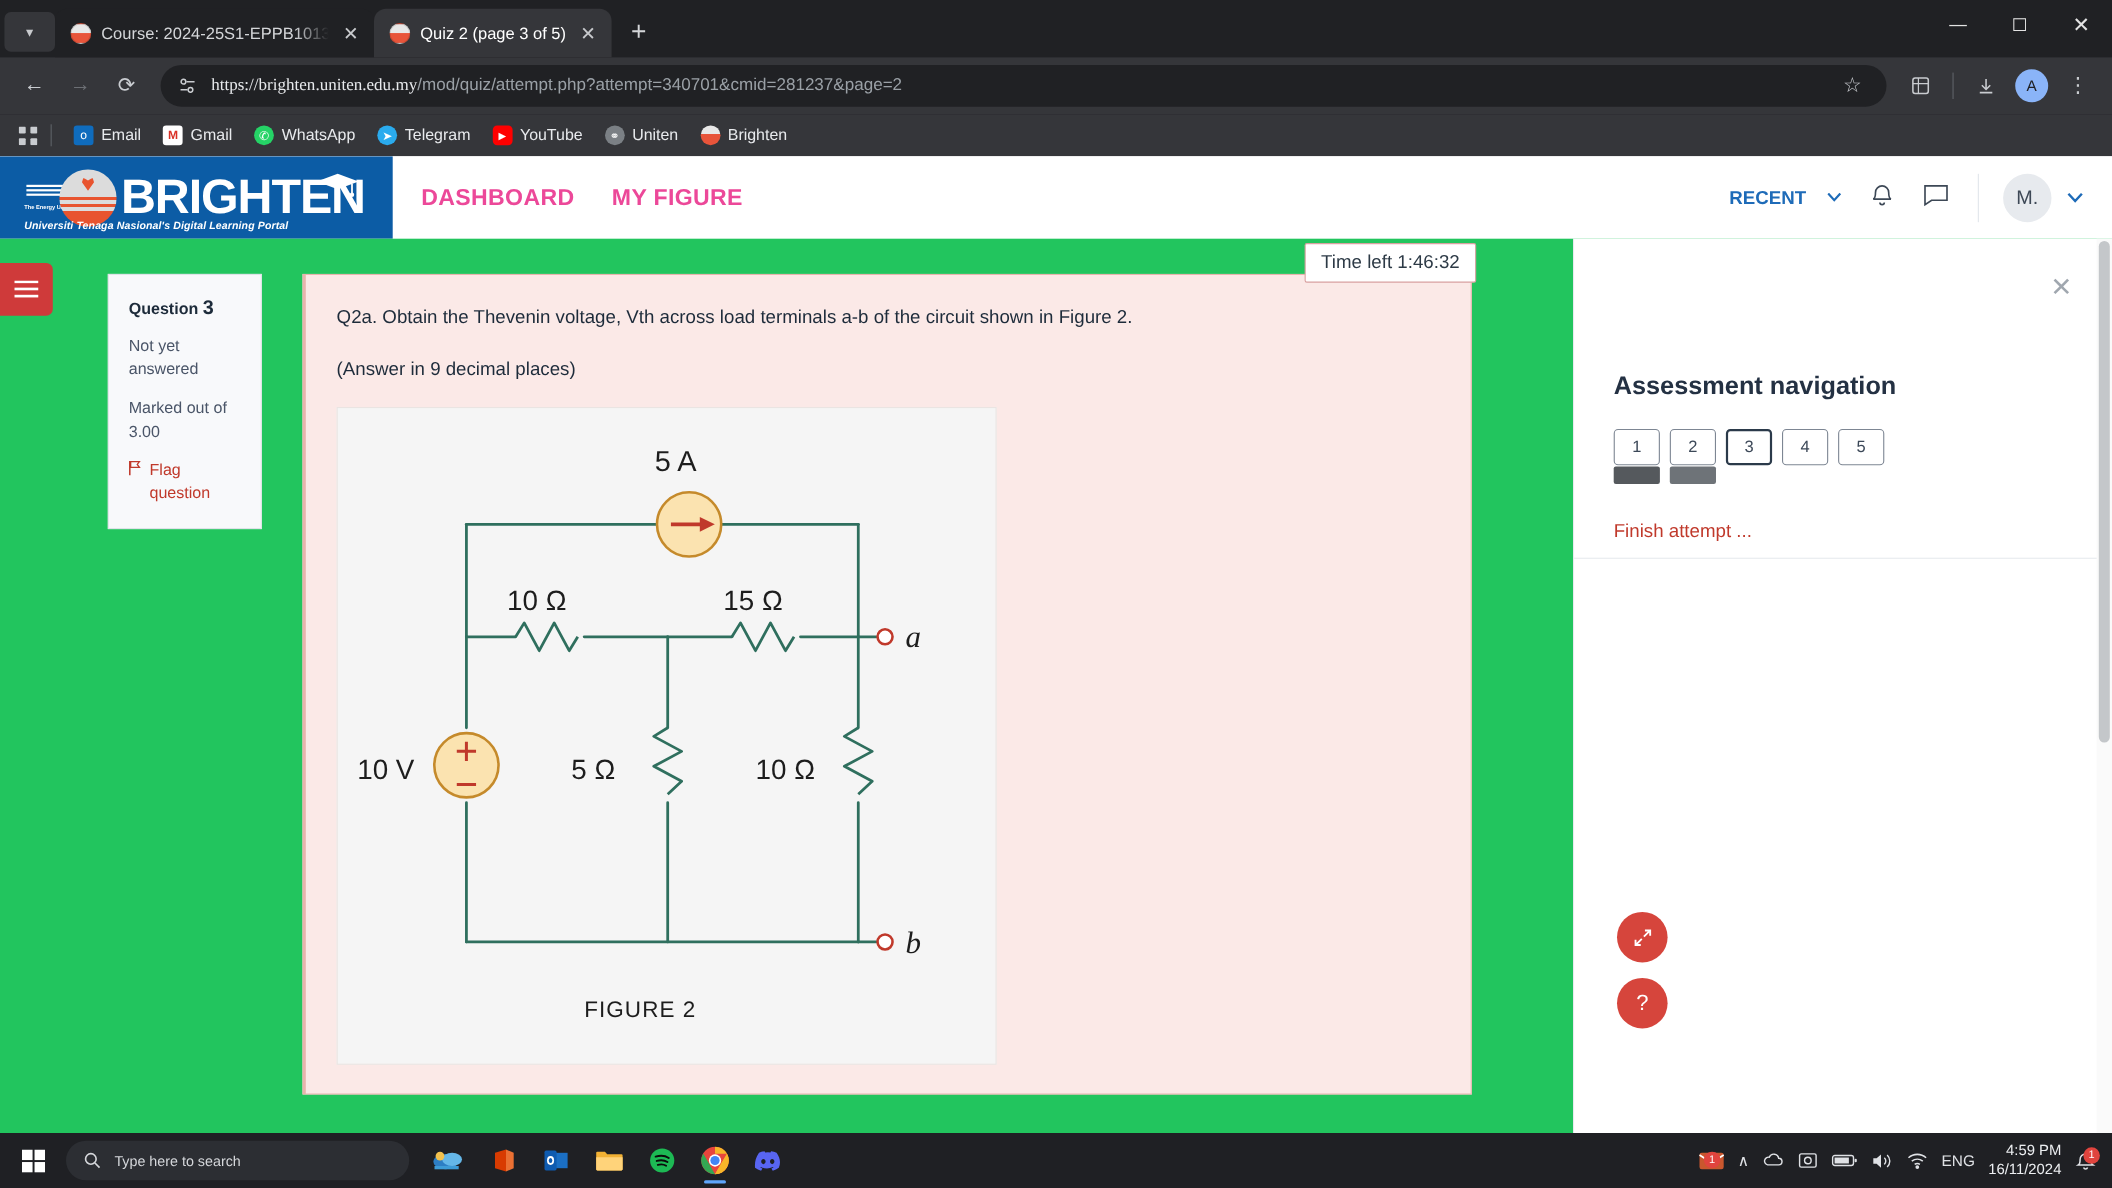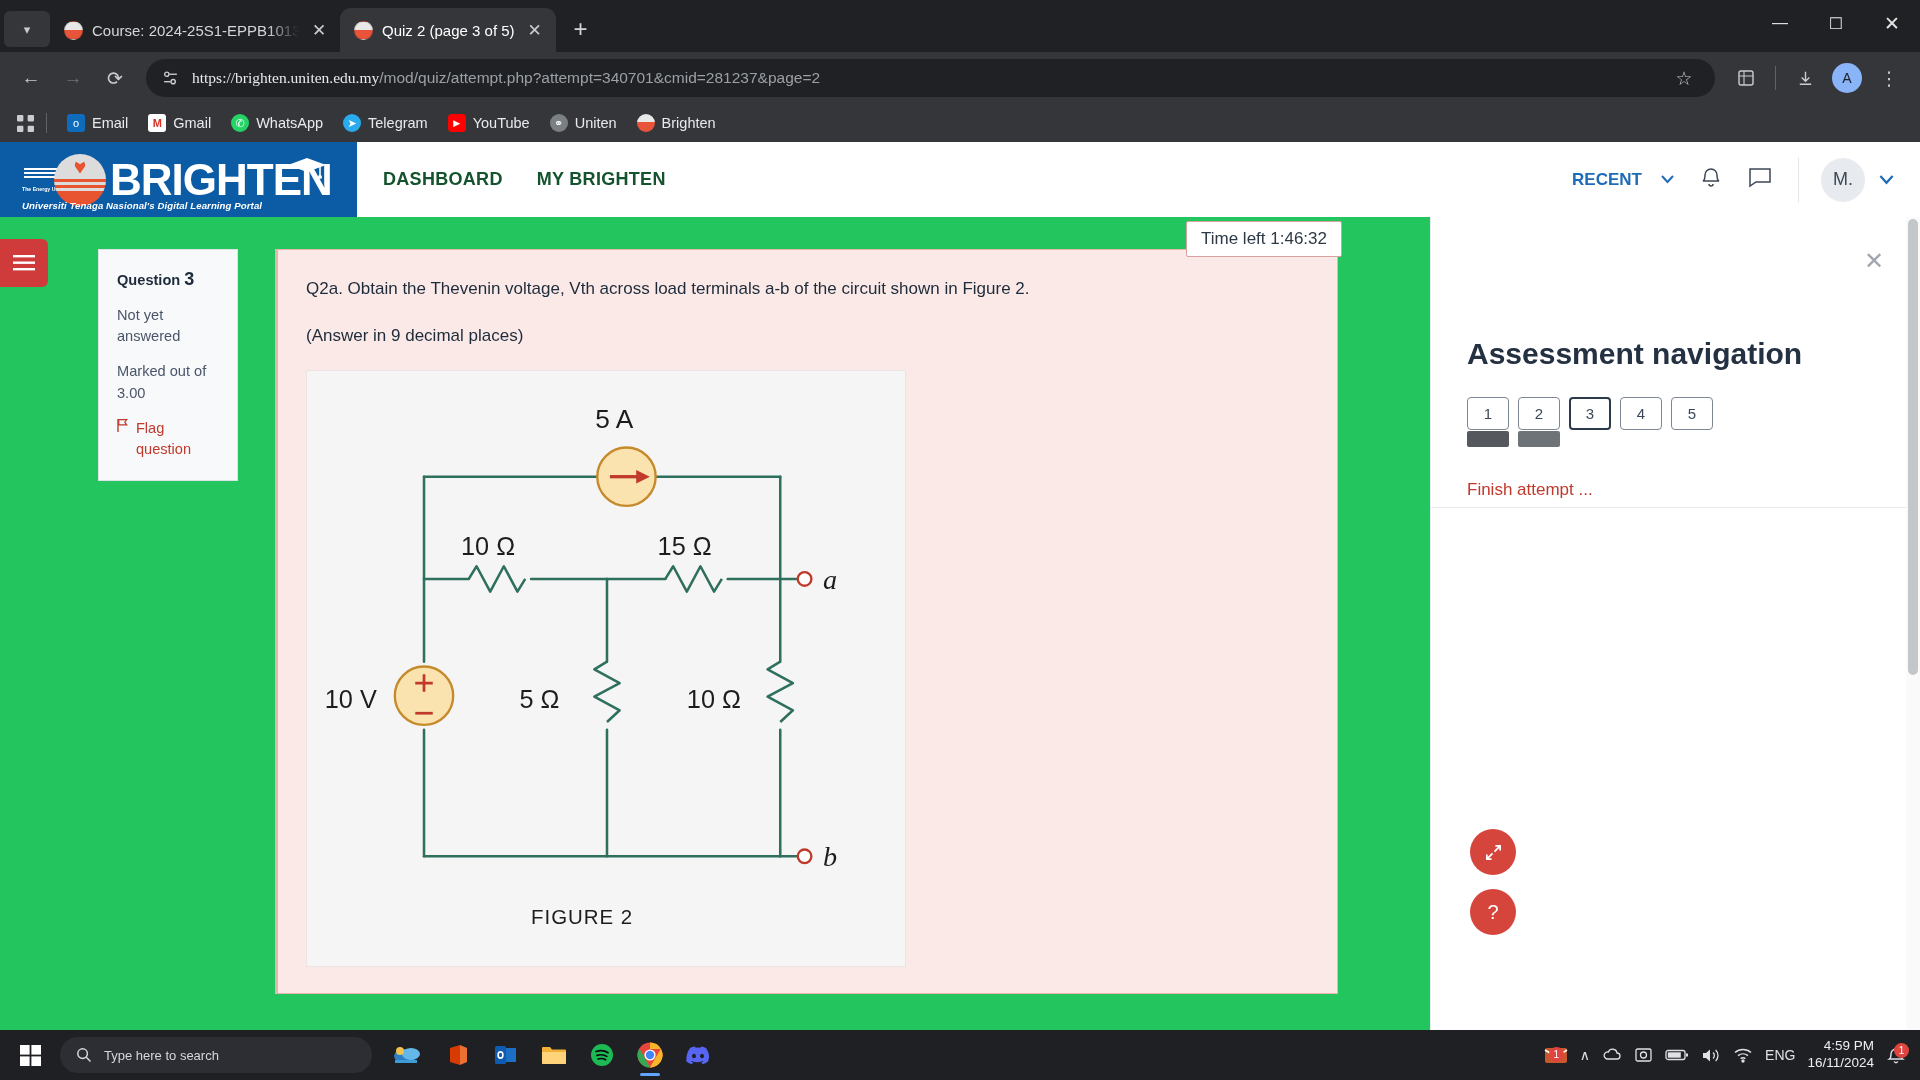--- a/index.html
+++ b/index.html
@@ -84,21 +84,21 @@
     width: 11px; height: 12px; background:#e8542f; clip-path: polygon(50% 100%, 0 35%, 12% 0, 50% 22%, 88% 0, 100% 35%); }
   .bn-wordmark { color: #fff; font-weight: 700; font-size: 44px; letter-spacing: -1px; margin-left: 4px;
     font-family: "Liberation Sans", sans-serif; }
   .bn-cap { position: absolute; left: 287px; top: 14px; width: 40px; height: 26px; }
   .bn-tagline { position: absolute; left: 22px; bottom: 6px; color: #fff; font-size: 9.6px;
     font-style: italic; font-weight: 700; letter-spacing: 0.1px; white-space: nowrap; }
   .bn-jata { position: absolute; left: 22px; top: 22px; width: 52px; height: 22px; }
   .bn-jata-txt { position: absolute; left: 22px; top: 44px; color:#fff; font-size:5.2px; font-weight:700; white-space:nowrap; }
 
   .bn-nav { display: flex; align-items: center; gap: 34px; padding-left: 26px; }
-  .bn-nav a { color: #14532d; font-size: 18px; font-weight: 600; letter-spacing: 0.3px; text-decoration: none; }
+  .bn-nav a { color: #ec4899; font-size: 21px; font-weight: 600; letter-spacing: 0.3px; text-decoration: none; }
   .bn-right { margin-left: auto; display: flex; align-items: center; gap: 26px; padding-right: 26px; }
   .bn-recent { color: #1e6bb8; font-size: 17px; font-weight: 600; display: flex; align-items: center; gap: 19px; }
   .bn-ico { color: #3d4856; font-size: 22px; }
   .bn-user { display: flex; align-items: center; gap: 14px; padding-left: 22px; border-left: 1px solid #e2e6eb; }
   .bn-avatar { width: 44px; height: 44px; border-radius: 50%; background: #e7eaee; color: #3d4856;
     display: flex; align-items: center; justify-content: center; font-size: 18px; }
 
   
   .bn-body { position: relative; height: 813px; background: #22c55e; display: flex; }
 
@@ -131,21 +131,21 @@
   }
   .qtext { font-size: 17px; color: #1d2b3a; line-height: 1.5; }
   .qtext .p2 { margin-top: 21px; }
 
   .figwrap { margin-top: 22px; width: 600px; background: #f5f5f5; border: 1px solid #eae4e2; padding: 8px; }
 
   
   .rdrawer { position: absolute; right: 0; top: 0; width: 490px; height: 813px;
     background: #fff; border-left: 1px solid #e7eaee; padding: 32px 36px; }
   .rd-close { position: absolute; right: 36px; top: 30px; font-size: 24px; color: #42506080; }
-  .rd-title { font-size: 30px; font-weight: 700; color: #243143; margin-top: 88px; }
+  .rd-title { font-size: 23px; font-weight: 700; color: #243143; margin-top: 88px; }
   .navgrid { display: flex; gap: 9px; margin-top: 26px; }
   .navbtn {
     width: 42px; height: 33px; border: 1px solid #7d8693; border-radius: 4px;
     background: #fff; color: #3c4858; font-size: 15px;
     display: flex; align-items: center; justify-content: center; position: relative;
   }
   .navbtn.current { border: 2px solid #2b3a4a; }
   .navbtn .under { position: absolute; left: -1px; right: -1px; bottom: -18px; height: 16px; border-radius: 2px; }
   .navbtn .under.dark { background: #55595d; }
   .navbtn .under.mid { background: #6e7378; }
@@ -300,21 +300,21 @@
         <svg class="bn-cap" viewBox="0 0 40 26">
           <polygon points="20,2 39,9 20,16 1,9" fill="#ffffff"></polygon>
           <path d="M33 11 v9" stroke="#ffffff" stroke-width="1.6" fill="none"></path>
           <circle cx="33" cy="21" r="2" fill="#ffffff"></circle>
         </svg>
         <span class="bn-tagline">Universiti Tenaga Nasional's Digital Learning Portal</span>
       </div>
 
       <div class="bn-nav">
         <a href="#">DASHBOARD</a>
-        <a href="#">MY BRIGHTEN</a>
+        <a href="#">MY FIGURE</a>
       </div>
 
       <div class="bn-right">
         <div class="bn-recent">
           <span>RECENT</span>
           <svg width="13" height="9" viewBox="0 0 13 9">
               <path d="M1 1 L6.5 7 L12 1" stroke="#1e6bb8" stroke-width="2" fill="none"></path>
             </svg>
         </div>
         <span class="bn-ico">

